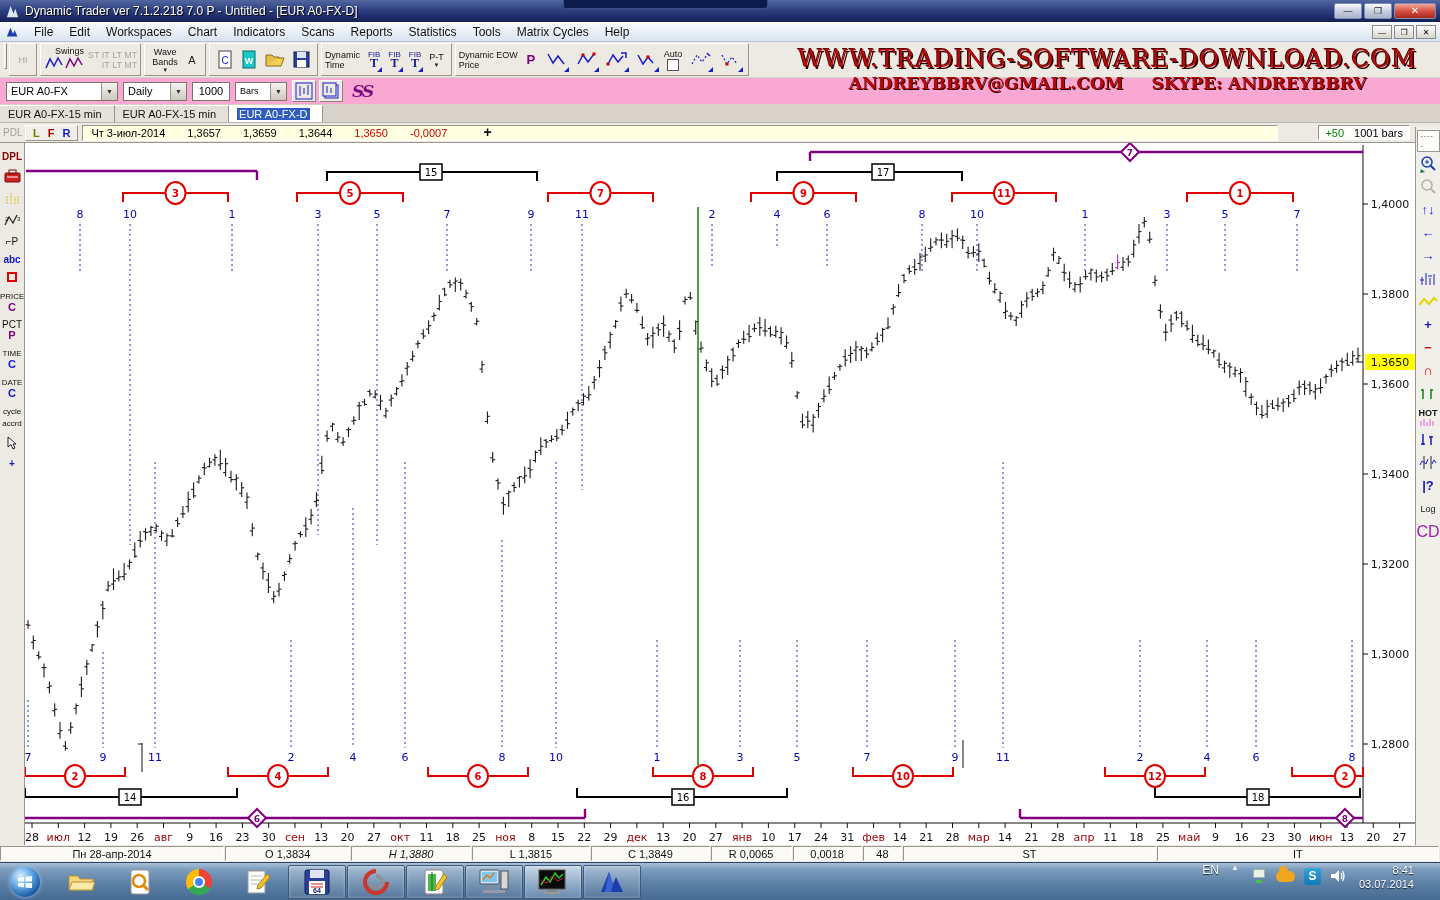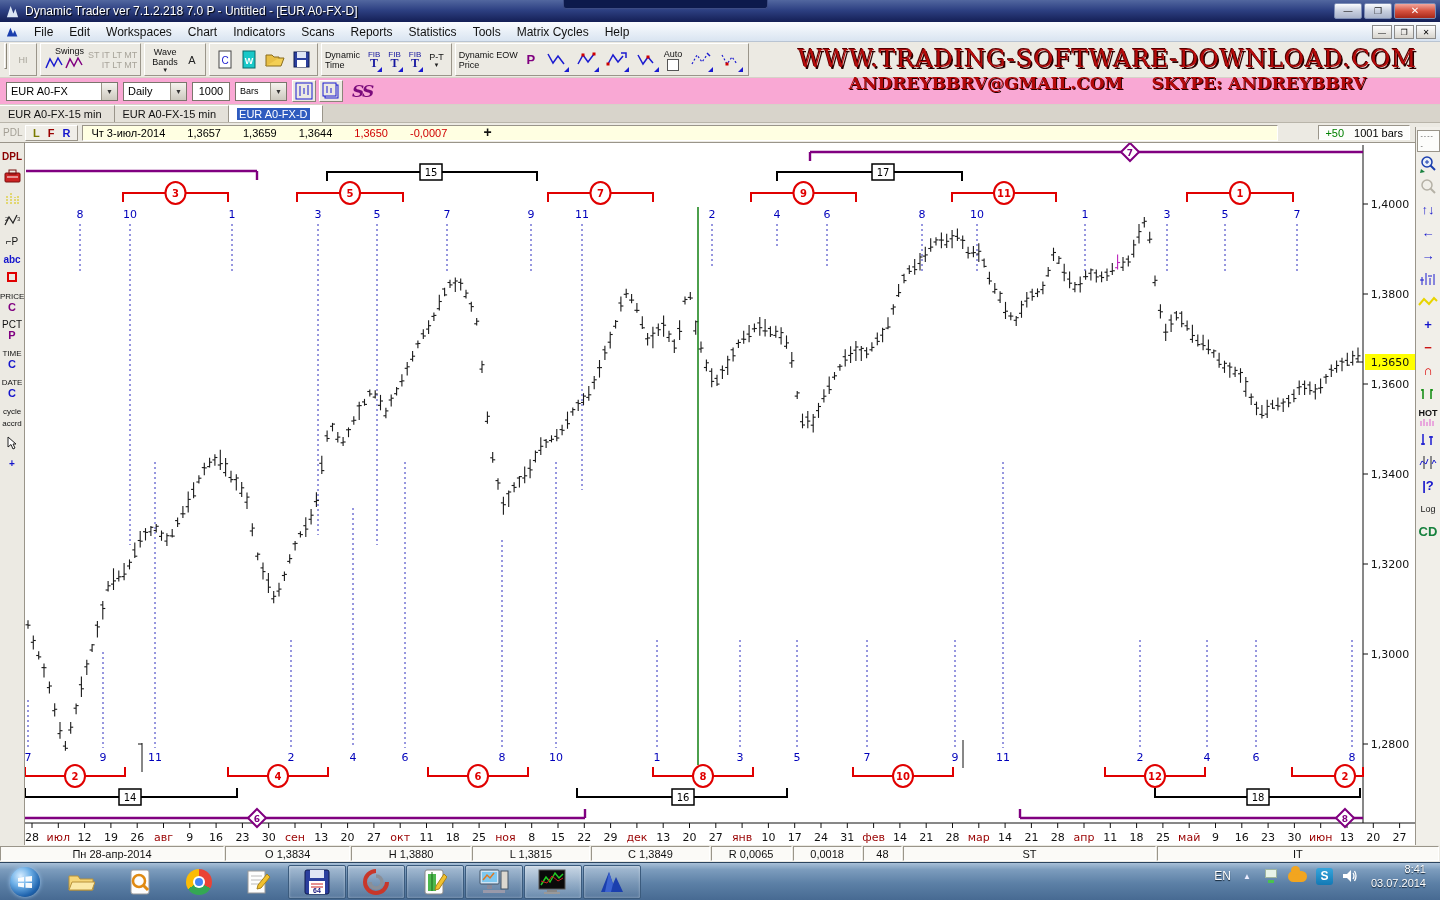--- a/index.html
+++ b/index.html
@@ -64,21 +64,21 @@
 .rs-item{height:23px;display:flex;flex-direction:column;align-items:center;justify-content:center;width:23px;line-height:10px}
 
 .statusbar{height:17px;background:#eceae3;display:flex;z-index:20;position:relative}
 .scell{height:15px;margin:1px 1px 0 0;border:1px solid;border-color:#9a958a #fff #fff #9a958a;background:#fbfaf7;display:flex;align-items:center;justify-content:center;font-size:11px;color:#111}
 
 .taskbar{height:38px;background:linear-gradient(180deg,#a8c0d8 0%,#7c9cbd 18%,#5c80a6 55%,#476a92 100%);display:flex;align-items:center;position:relative;border-top:1px solid #2c4560;z-index:50}
 .orb{width:30px;height:30px;border-radius:50%;background:radial-gradient(circle at 35% 30%,#d6ecff 0%,#6fb1e8 35%,#1f63ad 70%,#0d3a6e 100%);margin:0 12px 0 10px;display:flex;align-items:center;justify-content:center;box-shadow:0 0 4px #9cc6ee}
 .tb-slot{width:58px;height:34px;display:flex;align-items:center;justify-content:center;margin-right:1px;border-radius:2px}
 .tb-slot.framed{border:1px solid #3b5b7d;background:linear-gradient(rgba(255,255,255,.28),rgba(255,255,255,.08));box-shadow:inset 0 0 3px rgba(255,255,255,.4)}
 .tb-slot.lit{background:linear-gradient(rgba(255,255,255,.55),rgba(200,225,245,.25))}
-.tray{position:absolute;right:4px;top:0;height:26px;display:flex;align-items:center;color:#fff}
+.tray{position:absolute;right:16px;top:0;height:26px;display:flex;color:#fff}
 .tray .en{font-size:12px;margin-right:12px;text-shadow:0 1px 1px #123}
 .tray .upar{font-size:8px;color:#eef;margin-right:12px}
 .tray .ticon{margin-right:9px;display:flex;align-items:center}
 .clock{text-align:right;font-size:11px;line-height:14px;margin:0 10px 0 4px;text-shadow:0 1px 1px #123}
 .sky{width:17px;height:17px;background:linear-gradient(#35a5dc,#1279b5);border-radius:3px;color:#fff;font-weight:bold;font-size:12px;display:flex;align-items:center;justify-content:center}
 .cloudI{width:19px;height:11px;background:#f2a51f;border-radius:7px;position:relative}
 .cloudI:before{content:"";position:absolute;left:3px;top:-5px;width:9px;height:9px;background:#f2a51f;border-radius:50%}
 .netI{position:relative;width:16px;height:14px}
 .netI .scr{position:absolute;left:2px;top:0;width:12px;height:9px;background:#e8f3e8;border:1px solid #9fb59f}
 .netI .base{position:absolute;left:5px;bottom:0;width:6px;height:3px;background:#49c24d}
@@ -1486,29 +1486,29 @@
           </g>
         </svg>
       </div>
       <div class="rs-item">
         <span style="font-size:13px;color:#1414cc;font-weight:bold">|?</span>
       </div>
       <div class="rs-item">
         <span style="font-size:9px;color:#222">Log</span>
       </div>
       <div class="rs-item">
-        <span style="font-size:13px;color:#15803d;font-weight:bold">CD</span>
+        <span style="font-size:16px;color:#a21caf;font-weight:normal">CD</span>
       </div>
     </div>
 </div>
 
 <div class="statusbar" id="statusbar">
     <div class="scell" style="width: 227px;">Пн 28-апр-2014</div>
     <div class="scell" style="width: 127px;">O 1,3834</div>
-    <div class="scell" style="width: 121px;">H 1,3880</div>
+    <div class="scell" style="width: 121px; font-style: italic;">H 1,3880</div>
     <div class="scell" style="width: 120px;">L 1,3815</div>
     <div class="scell" style="width: 120px;">C 1,3849</div>
     <div class="scell" style="width: 82px;">R 0,0065</div>
     <div class="scell" style="width: 70px;">0,0018</div>
     <div class="scell" style="width: 40px;">48</div>
     <div class="scell" style="width: 256px;">ST</div>
     <div class="scell" style="width: 286px;">IT</div>
   </div>
 
 <div class="taskbar">

